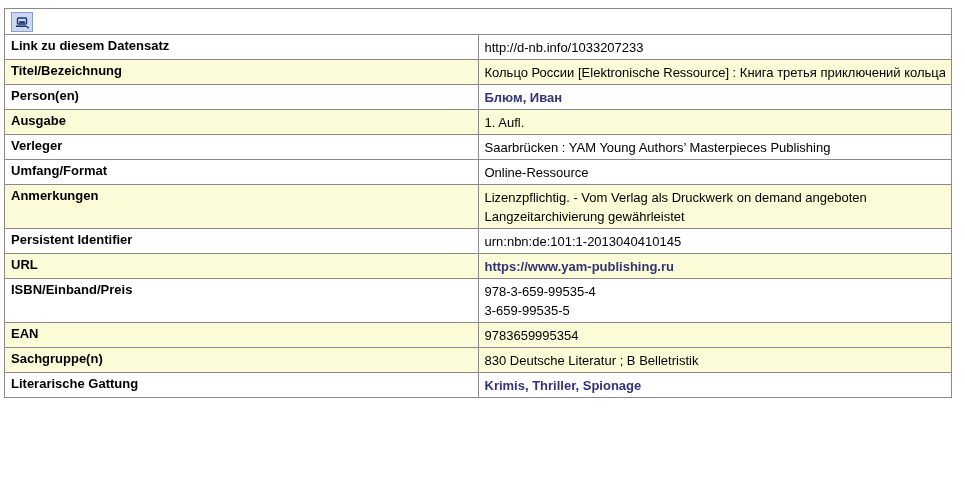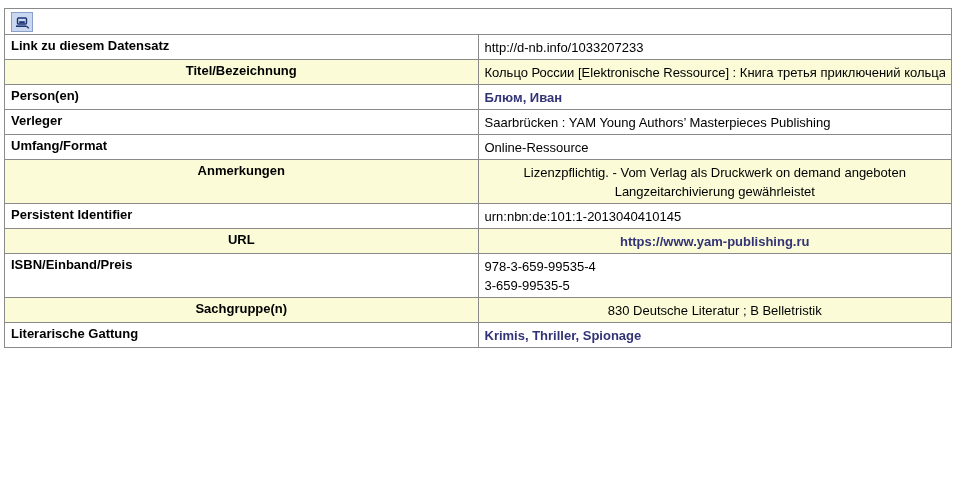--- a/index.html
+++ b/index.html
@@ -31,21 +31,21 @@
     padding:3px 6px 2px 6px;
     vertical-align:top;
     height:19px;
   }
   td.label{
     width:238px;
     font-weight:bold;
     white-space:nowrap;
     overflow:hidden;
   }
-  tr.alt{background:var(--row-alt-bg);text-align:center;}
+  tr.alt{background:var(--row-alt-bg);}
   .line{
     display:block;
     line-height:19px;
     white-space:nowrap;
     overflow:hidden;
   }
   .link{color:var(--link-text);cursor:pointer;font-weight:bold;}
   td.iconcell{padding:2px 4px;height:21px;}
   .printbtn{
     display:inline-block;
@@ -89,20 +89,26 @@
           <td class="value">
             <span class="line">Кольцо России [Elektronische Ressource] : Книга третья приключений кольца фараона / Иван Блюм</span>
           </td>
         </tr>
         <tr>
           <td class="label">Person(en)</td>
           <td class="value">
             <span class="line link">Блюм, Иван</span>
           </td>
         </tr>
+        <tr class="alt">
+          <td class="label">Ausgabe</td>
+          <td class="value">
+            <span class="line">1. Aufl.</span>
+          </td>
+        </tr>
         <tr>
           <td class="label">Verleger</td>
           <td class="value">
             <span class="line">Saarbrücken : YAM Young Authors’ Masterpieces Publishing</span>
           </td>
         </tr>
         <tr>
           <td class="label">Umfang/Format</td>
           <td class="value">
             <span class="line">Online-Ressource</span>
@@ -128,20 +134,26 @@
           </td>
         </tr>
         <tr>
           <td class="label">ISBN/Einband/Preis</td>
           <td class="value">
             <span class="line">978-3-659-99535-4</span>
             <span class="line">3-659-99535-5</span>
           </td>
         </tr>
         <tr class="alt">
+          <td class="label">EAN</td>
+          <td class="value">
+            <span class="line">9783659995354</span>
+          </td>
+        </tr>
+        <tr class="alt">
           <td class="label">Sachgruppe(n)</td>
           <td class="value">
             <span class="line">830 Deutsche Literatur ; B Belletristik</span>
           </td>
         </tr>
         <tr>
           <td class="label">Literarische Gattung</td>
           <td class="value">
             <span class="line link">Krimis, Thriller, Spionage</span>
           </td>

